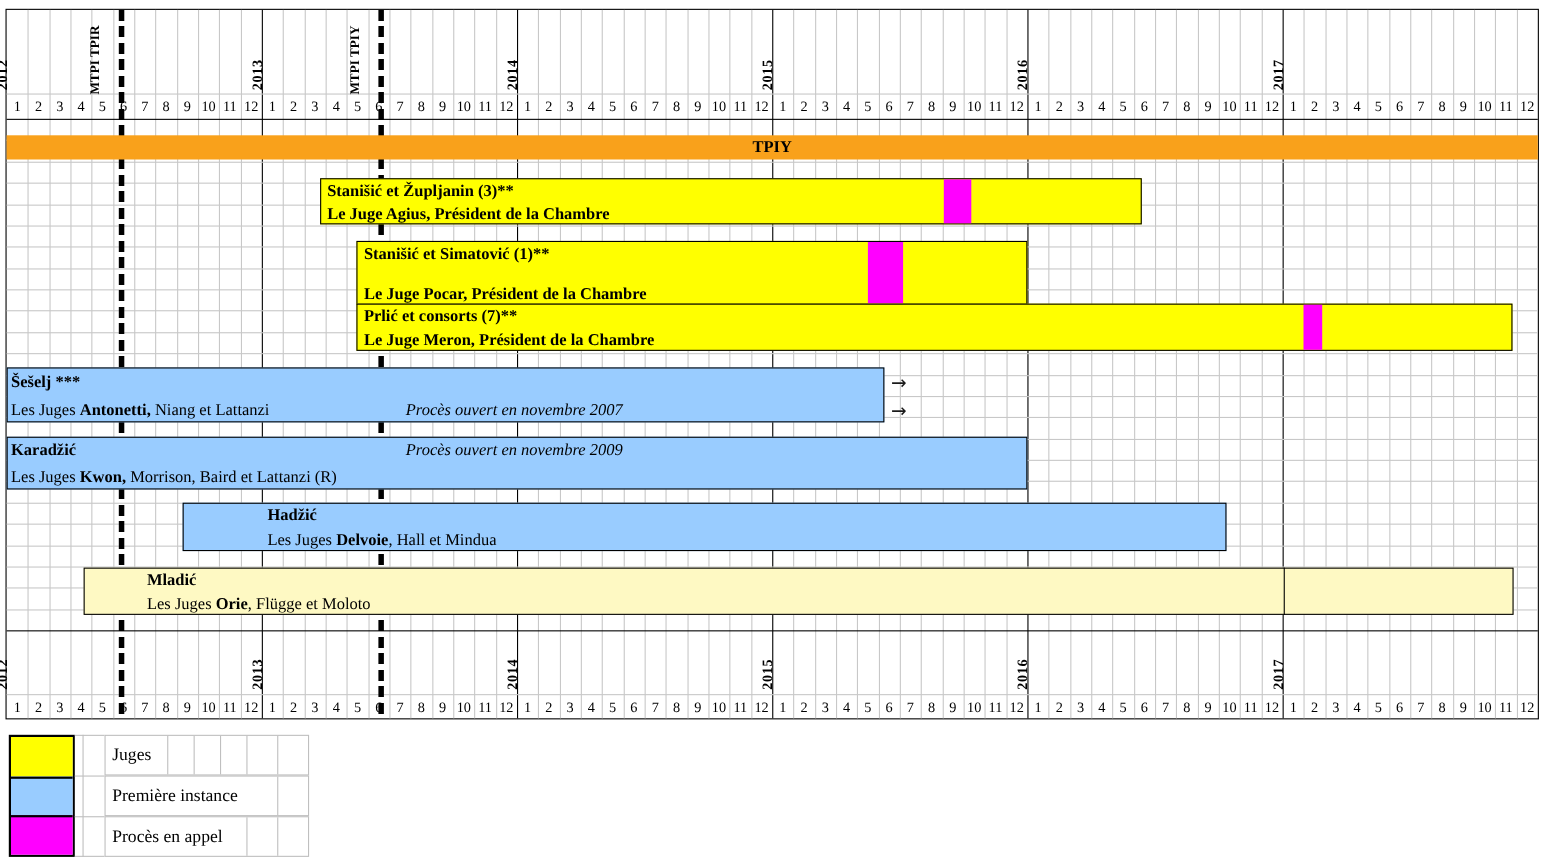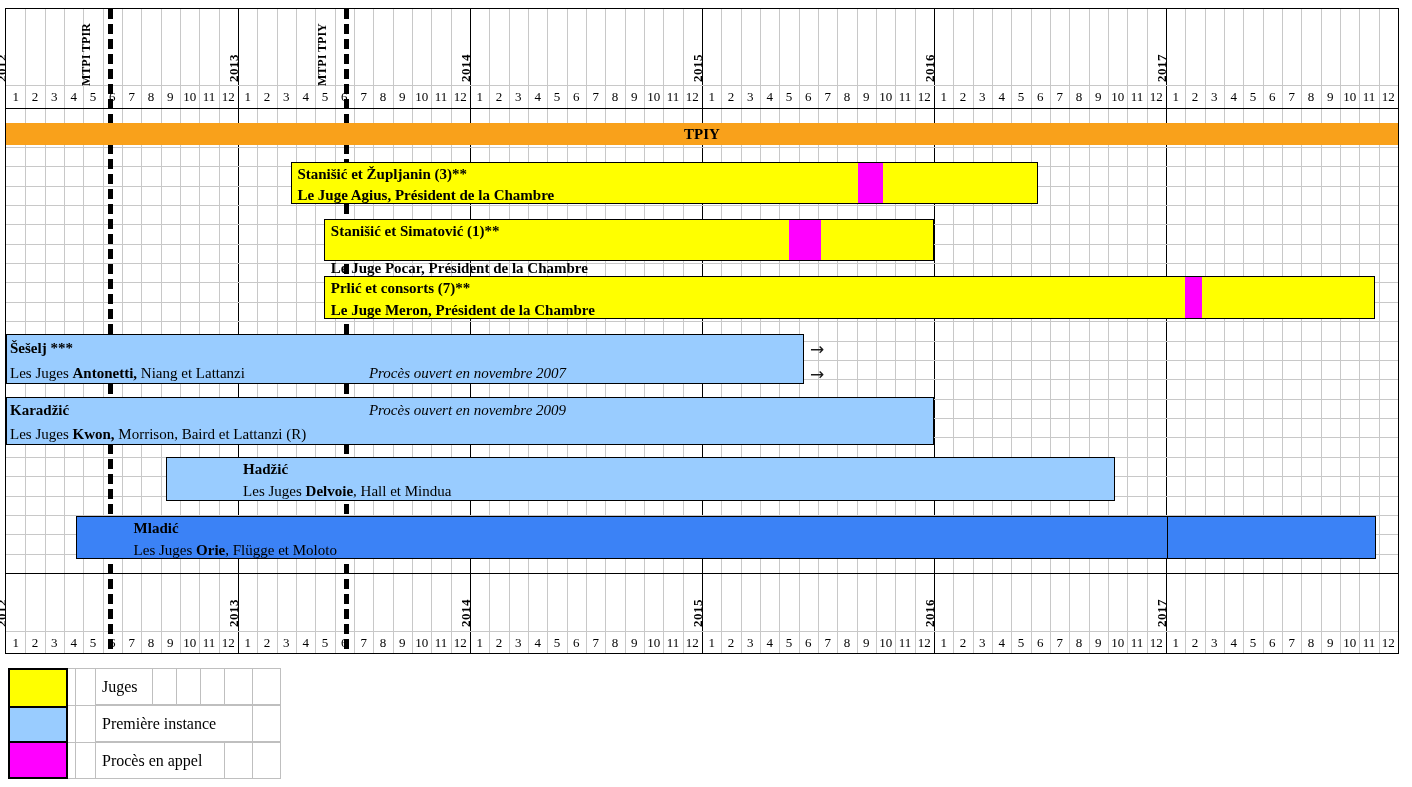--- a/index.html
+++ b/index.html
@@ -313,21 +313,21 @@
         <div class="mcell" style="left: 1372.67px; width: 19.33px; top: 77px; line-height: 22px;">12</div>
         <div class="mcell" style="left: 1372.67px; width: 19.33px; top: 623px; line-height: 21px;">12</div>
       </div>
 
     <div id="bars-layer">
         <div class="bar" style="left: 285.4px; top: 153px; width: 747px; height: 42px; background: rgb(255, 255, 0);">
           <div class="mag" style="left: 566.1px; width: 24.4px; background: rgb(255, 0, 255);"></div>
           <div class="line" style="left: 5px; top: 2px;"><span class="seg-b">Stanišić et Župljanin (3)**</span></div>
           <div class="line" style="left: 5px; top: 23px;"><span class="seg-b">Le Juge Agius, Président de la Chambre</span></div>
         </div>
-        <div class="bar" style="left: 317.8px; top: 210px; width: 610.2px; height: 42px; background: rgb(255, 255, 0);">
+        <div class="bar" style="left: 317.8px; top: 210px; width: 610.2px; height: 58px; background: rgb(255, 255, 0);">
           <div class="mag" style="left: 464px; width: 32.5px; background: rgb(255, 0, 255);"></div>
           <div class="line" style="left: 6px; top: 2px;"><span class="seg-b">Stanišić et Simatović (1)**</span></div>
           <div class="line" style="left: 6px; top: 39px;"><span class="seg-b">Le Juge Pocar, Président de la Chambre</span></div>
         </div>
         <div class="bar" style="left: 317.8px; top: 267px; width: 1051px; height: 43px; background: rgb(255, 255, 0);">
           <div class="mag" style="left: 860.7px; width: 16.2px; background: rgb(255, 0, 255);"></div>
           <div class="line" style="left: 6px; top: 2px;"><span class="seg-b">Prlić et consorts (7)**</span></div>
           <div class="line" style="left: 6px; top: 24px;"><span class="seg-b">Le Juge Meron, Président de la Chambre</span></div>
         </div>
         <div class="bar" style="left: 0px; top: 325px; width: 798.1px; height: 50px; background: rgb(153, 204, 255);">
@@ -337,21 +337,21 @@
         </div>
         <div class="bar" style="left: 0px; top: 388px; width: 928px; height: 48px; background: rgb(153, 204, 255);">
           <div class="line" style="left: 3px; top: 3px;"><span class="seg-b">Karadžić</span></div>
           <div class="line" style="left: 3px; top: 27px;"><span class="">Les Juges </span><span class="seg-b">Kwon,</span><span class=""> Morrison, Baird et Lattanzi (R)</span></div>
           <div class="note" style="left: 361.9px; top: 3px;">Procès ouvert en novembre 2009</div>
         </div>
         <div class="bar" style="left: 160.1px; top: 448px; width: 948.9px; height: 44px; background: rgb(153, 204, 255);">
           <div class="line" style="left: 76px; top: 2px;"><span class="seg-b">Hadžić</span></div>
           <div class="line" style="left: 76px; top: 24px;"><span class="">Les Juges </span><span class="seg-b">Delvoie</span><span class="">, Hall et Mindua</span></div>
         </div>
-        <div class="bar" style="left: 69.6px; top: 507px; width: 1300.4px; height: 43px; background: #3b82f6;">
+        <div class="bar" style="left: 69.6px; top: 507px; width: 1300.4px; height: 43px; background: #fef9c3;">
           <div class="divline" style="left: 1090.4px;"></div>
           <div class="line" style="left: 57px; top: 2px;"><span class="seg-b">Mladić</span></div>
           <div class="line" style="left: 57px; top: 24px;"><span class="">Les Juges </span><span class="seg-b">Orie</span><span class="">, Flügge et Moloto</span></div>
         </div>
       </div>
   <div class="arrow" style="left: 804.1px; top: 332px;">→</div>
       <div class="arrow" style="left: 804.1px; top: 357px;">→</div>
     </div>
 
   <div class="legend">

